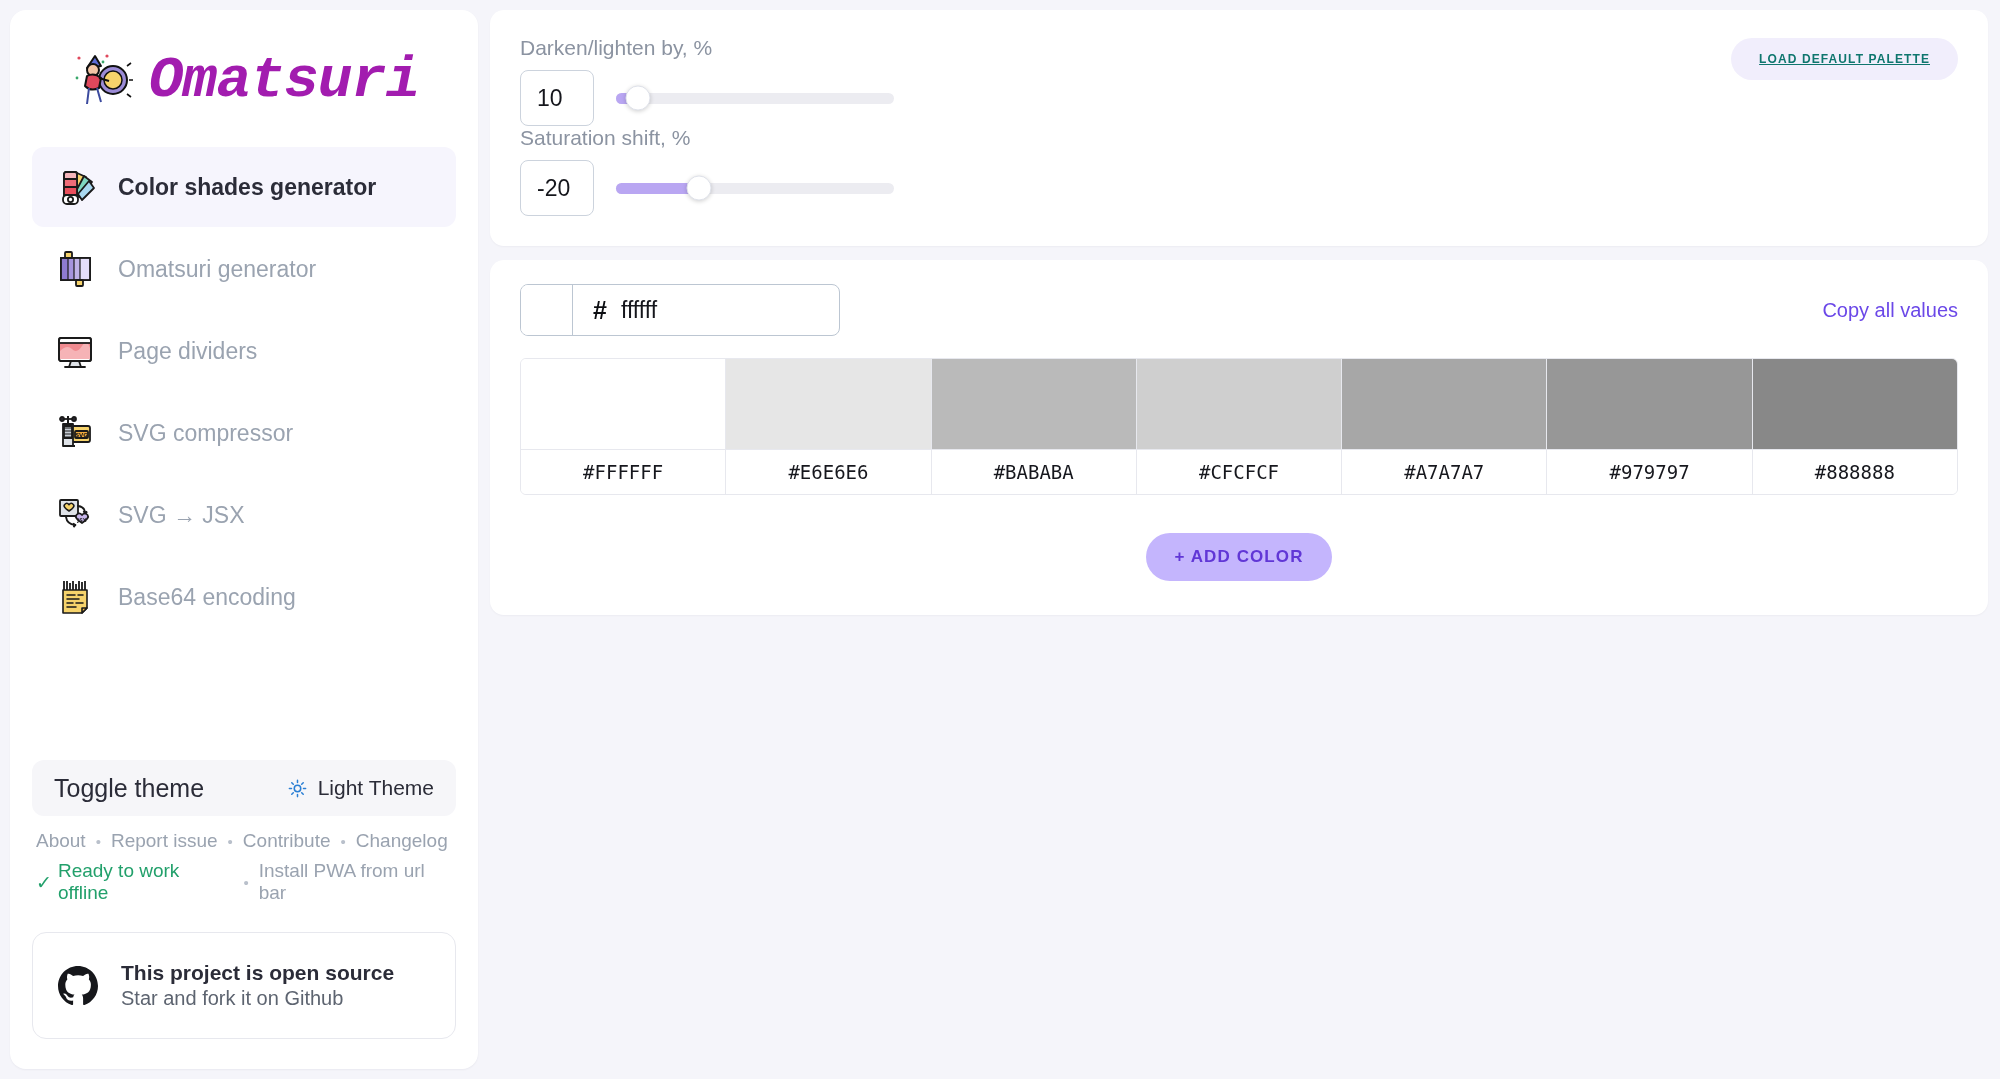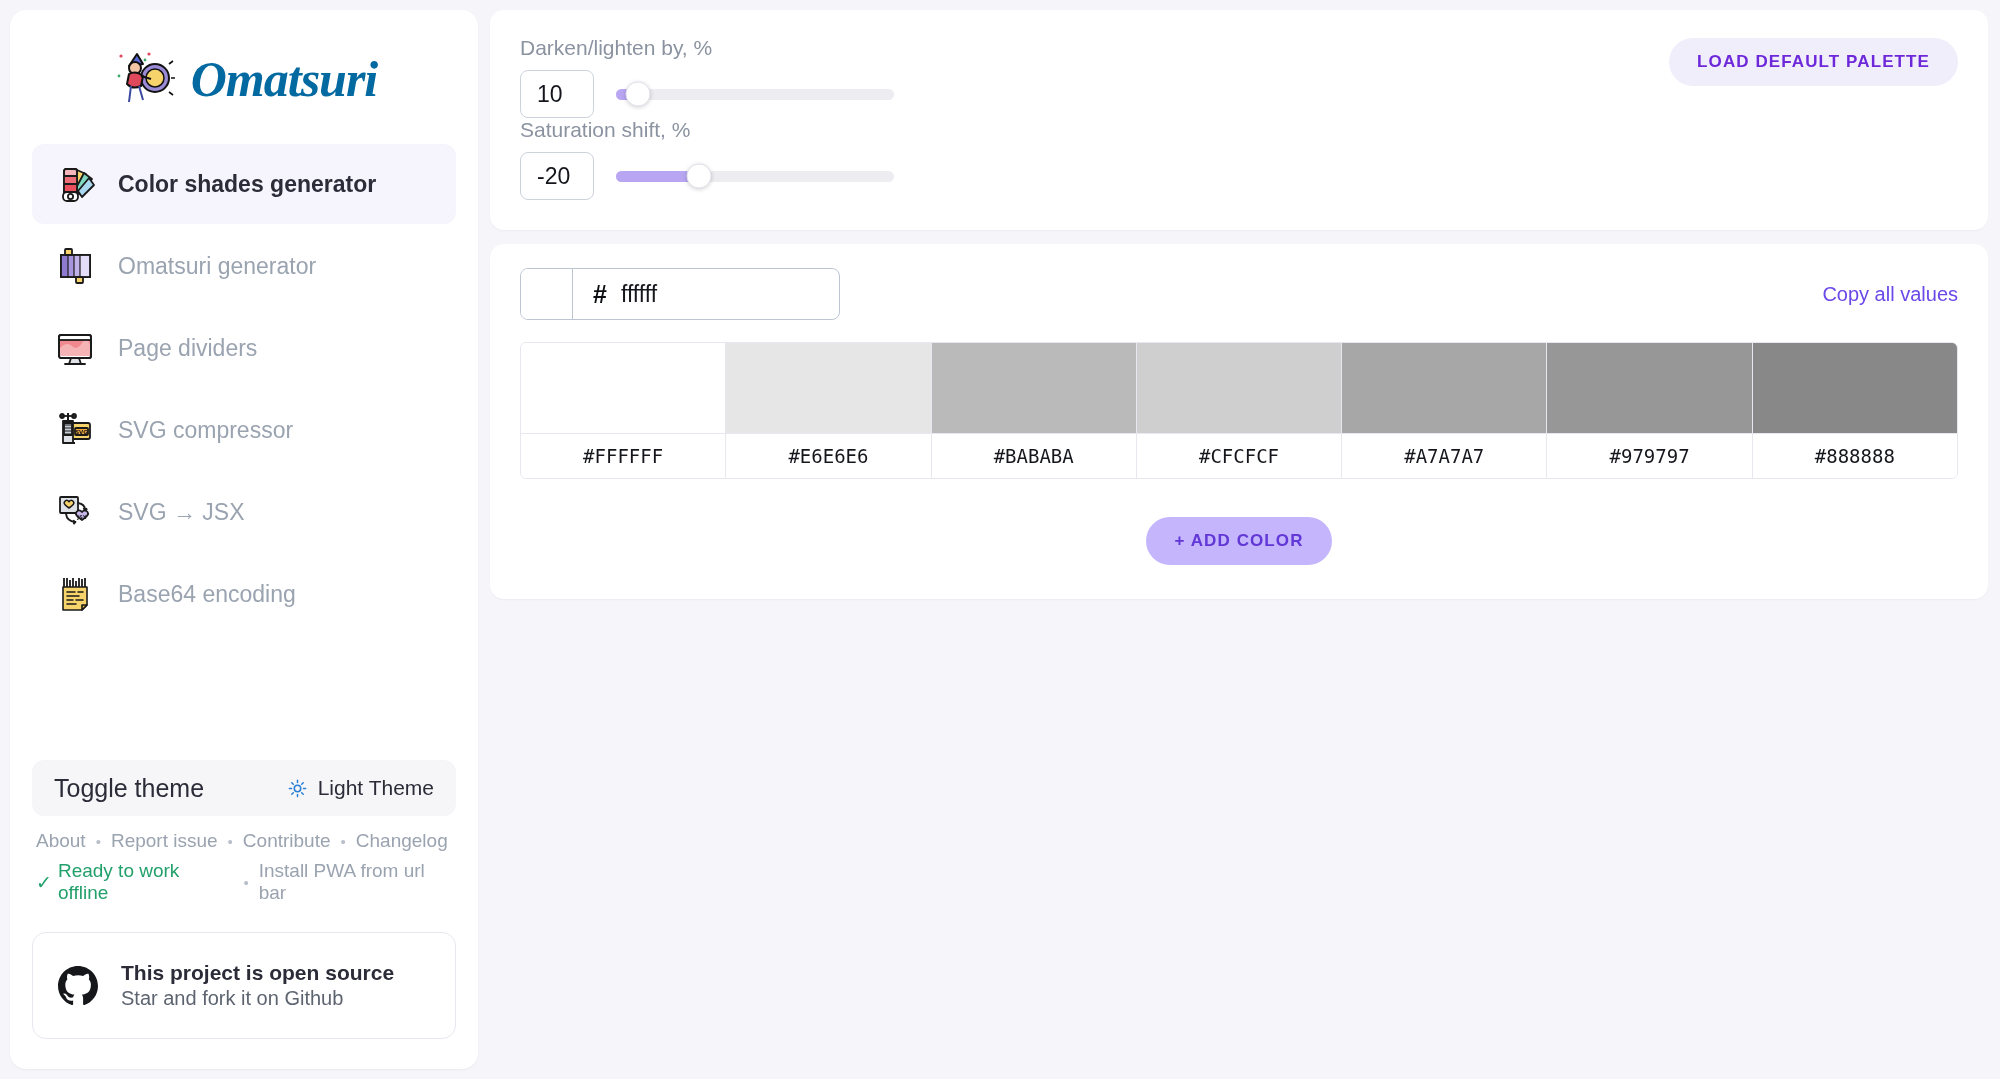--- a/index.html
+++ b/index.html
@@ -15,22 +15,22 @@
   .sidebar {
     width: 468px; flex: 0 0 468px;
     background: #ffffff;
     border-radius: 16px;
     display: flex; flex-direction: column;
     padding: 0 22px;
     box-shadow: 0 1px 2px rgba(20,20,50,.05);
   }
   .logo-wrap { display: flex; align-items: center; justify-content: center; gap: 14px; padding: 38px 0 30px; }
   .logo-mark { width: 66px; height: 62px; flex: 0 0 66px; }
-  .logo-text { font-family: Liberation Serif, serif; font-style: italic; font-weight: 700;
-               font-size: 50px; letter-spacing: -1px; color: #0369a1; }
+  .logo-text { font-family: Liberation Mono, monospace; font-style: italic; font-weight: 700;
+               font-size: 58px; letter-spacing: -1px; color: #a21caf; }
 
   .nav { display: flex; flex-direction: column; gap: 2px; margin-top: 4px; }
   .nav-item {
     display: flex; align-items: center; gap: 20px;
     height: 80px; padding: 0 20px; border-radius: 12px;
     cursor: pointer;
   }
   .nav-item.active { background: #f6f5fd; }
   .nav-ico { width: 46px; height: 46px; flex: 0 0 46px; display: flex; align-items: center; justify-content: center; }
   .nav-label { font-size: 23px; color: #9aa3b0; }
@@ -66,37 +66,37 @@
 
   
   .main { flex: 1 1 auto; display: flex; flex-direction: column; gap: 14px; min-width: 0; }
   .panel { background: #ffffff; border-radius: 14px; box-shadow: 0 1px 2px rgba(20,20,50,.04); }
 
   .controls { padding: 26px 30px 30px; position: relative; }
   .ctrl-label { font-size: 21px; color: #8b93a1; margin-bottom: 10px; }
   .ctrl-row { display: flex; align-items: center; gap: 22px; margin-bottom: 22px; }
   .ctrl-row:last-child { margin-bottom: 0; }
   .num-box {
-    width: 74px; height: 48px; border: 1px solid #ccd3dd; border-radius: 8px;
+    width: 74px; height: 56px; border: 1px solid #ccd3dd; border-radius: 8px;
     display: flex; align-items: center; padding-left: 16px;
     font-size: 23px; color: #15161c; background: #fff;
   }
   .slider { position: relative; width: 278px; height: 11px; }
   .track { position: absolute; inset: 0; background: #ececf1; border-radius: 6px; }
   .fill { position: absolute; left: 0; top: 0; bottom: 0; background: #b9a6f2; border-radius: 6px; }
   .knob {
     position: absolute; top: 50%; width: 25px; height: 25px; border-radius: 50%;
     background: #fff; border: 1px solid #dfe2ea; transform: translate(-50%, -50%);
     box-shadow: 0 1px 4px rgba(0,0,0,.18); cursor: pointer;
   }
   .load-btn {
     position: absolute; right: 30px; top: 28px;
-    background: #f1eefc; color: #6d28d9; border: none; border-radius: 26px;
-    font-size: 17px; font-weight: 700; letter-spacing: 1.1px;
-    padding: 14px 28px; cursor: pointer; font-family: "Liberation Sans", sans-serif;
+    background: #f1eefc; color: #0f766e; border: none; border-radius: 26px;
+    font-size: 12px; font-weight: 700; letter-spacing: 1.1px;
+    padding: 14px 28px; cursor: pointer; font-family: "Liberation Sans", sans-serif; text-decoration: underline;
   }
 
   .palette { padding: 24px 30px 34px; }
   .pal-head { display: flex; align-items: center; justify-content: space-between; }
   .hex-input { display: flex; align-items: stretch; height: 52px; border: 1px solid #bcc6d2; border-radius: 8px; overflow: hidden; }
   .swatch-btn { width: 52px; border-right: 1px solid #bcc6d2; cursor: pointer; }
   .hex-field { display: flex; align-items: center; gap: 14px; padding: 0 20px; width: 266px; }
   .hash { font-size: 25px; font-weight: 700; color: #0d0e12; font-family: "Liberation Sans", sans-serif; }
   .hexval { font-size: 23px; color: #15161c; font-family: "Liberation Sans", sans-serif; }
   .copy-link { font-size: 20px; color: #6b48e8; cursor: pointer; }

